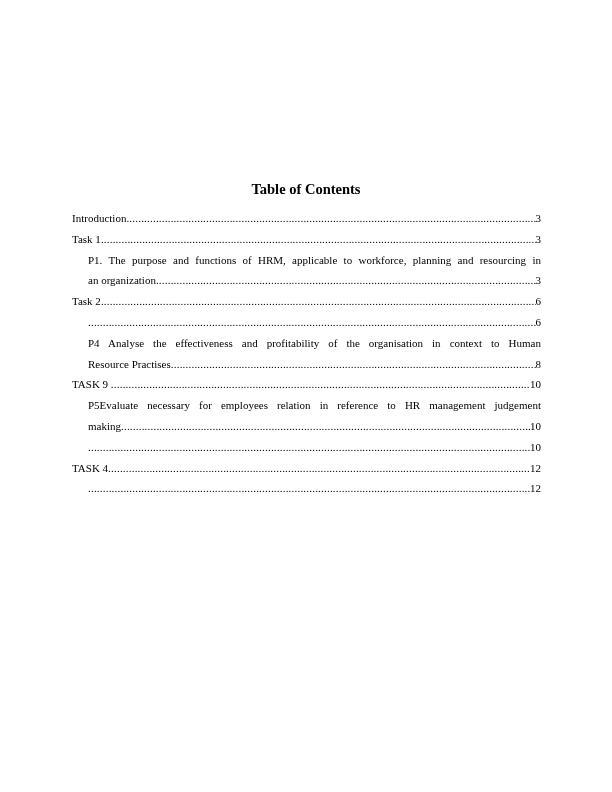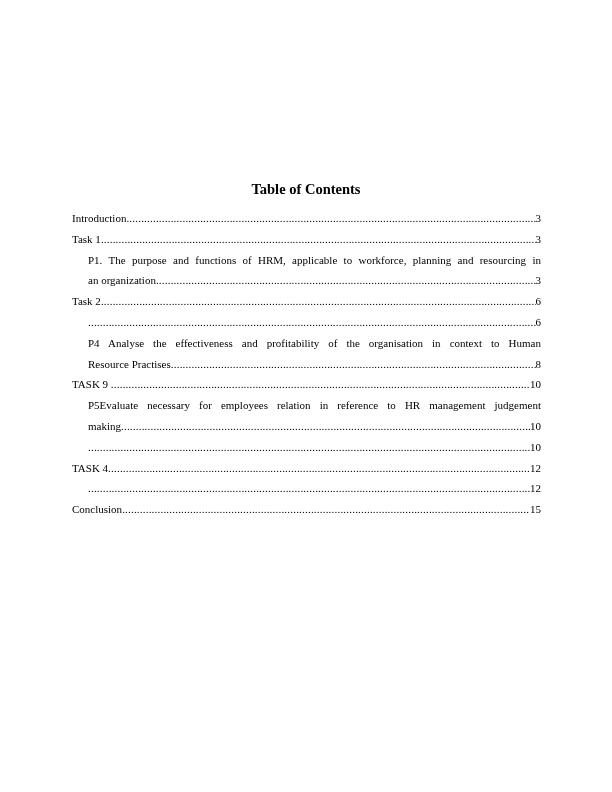--- a/index.html
+++ b/index.html
@@ -167,23 +167,16 @@
       </div>
     </a>
 
     <a class="toc-entry level-2">
       <div class="line">
         <span class="leader"></span>
         <span class="page-num">12</span>
       </div>
     </a>
 
-    <a class="toc-entry level-1">
-      <div class="line">
-        <span class="text">Conclusion</span>
-        <span class="leader"></span>
-        <span class="page-num">15</span>
-      </div>
-    </a>
 
 
   </div>
 </div>
 
 </body></html>

